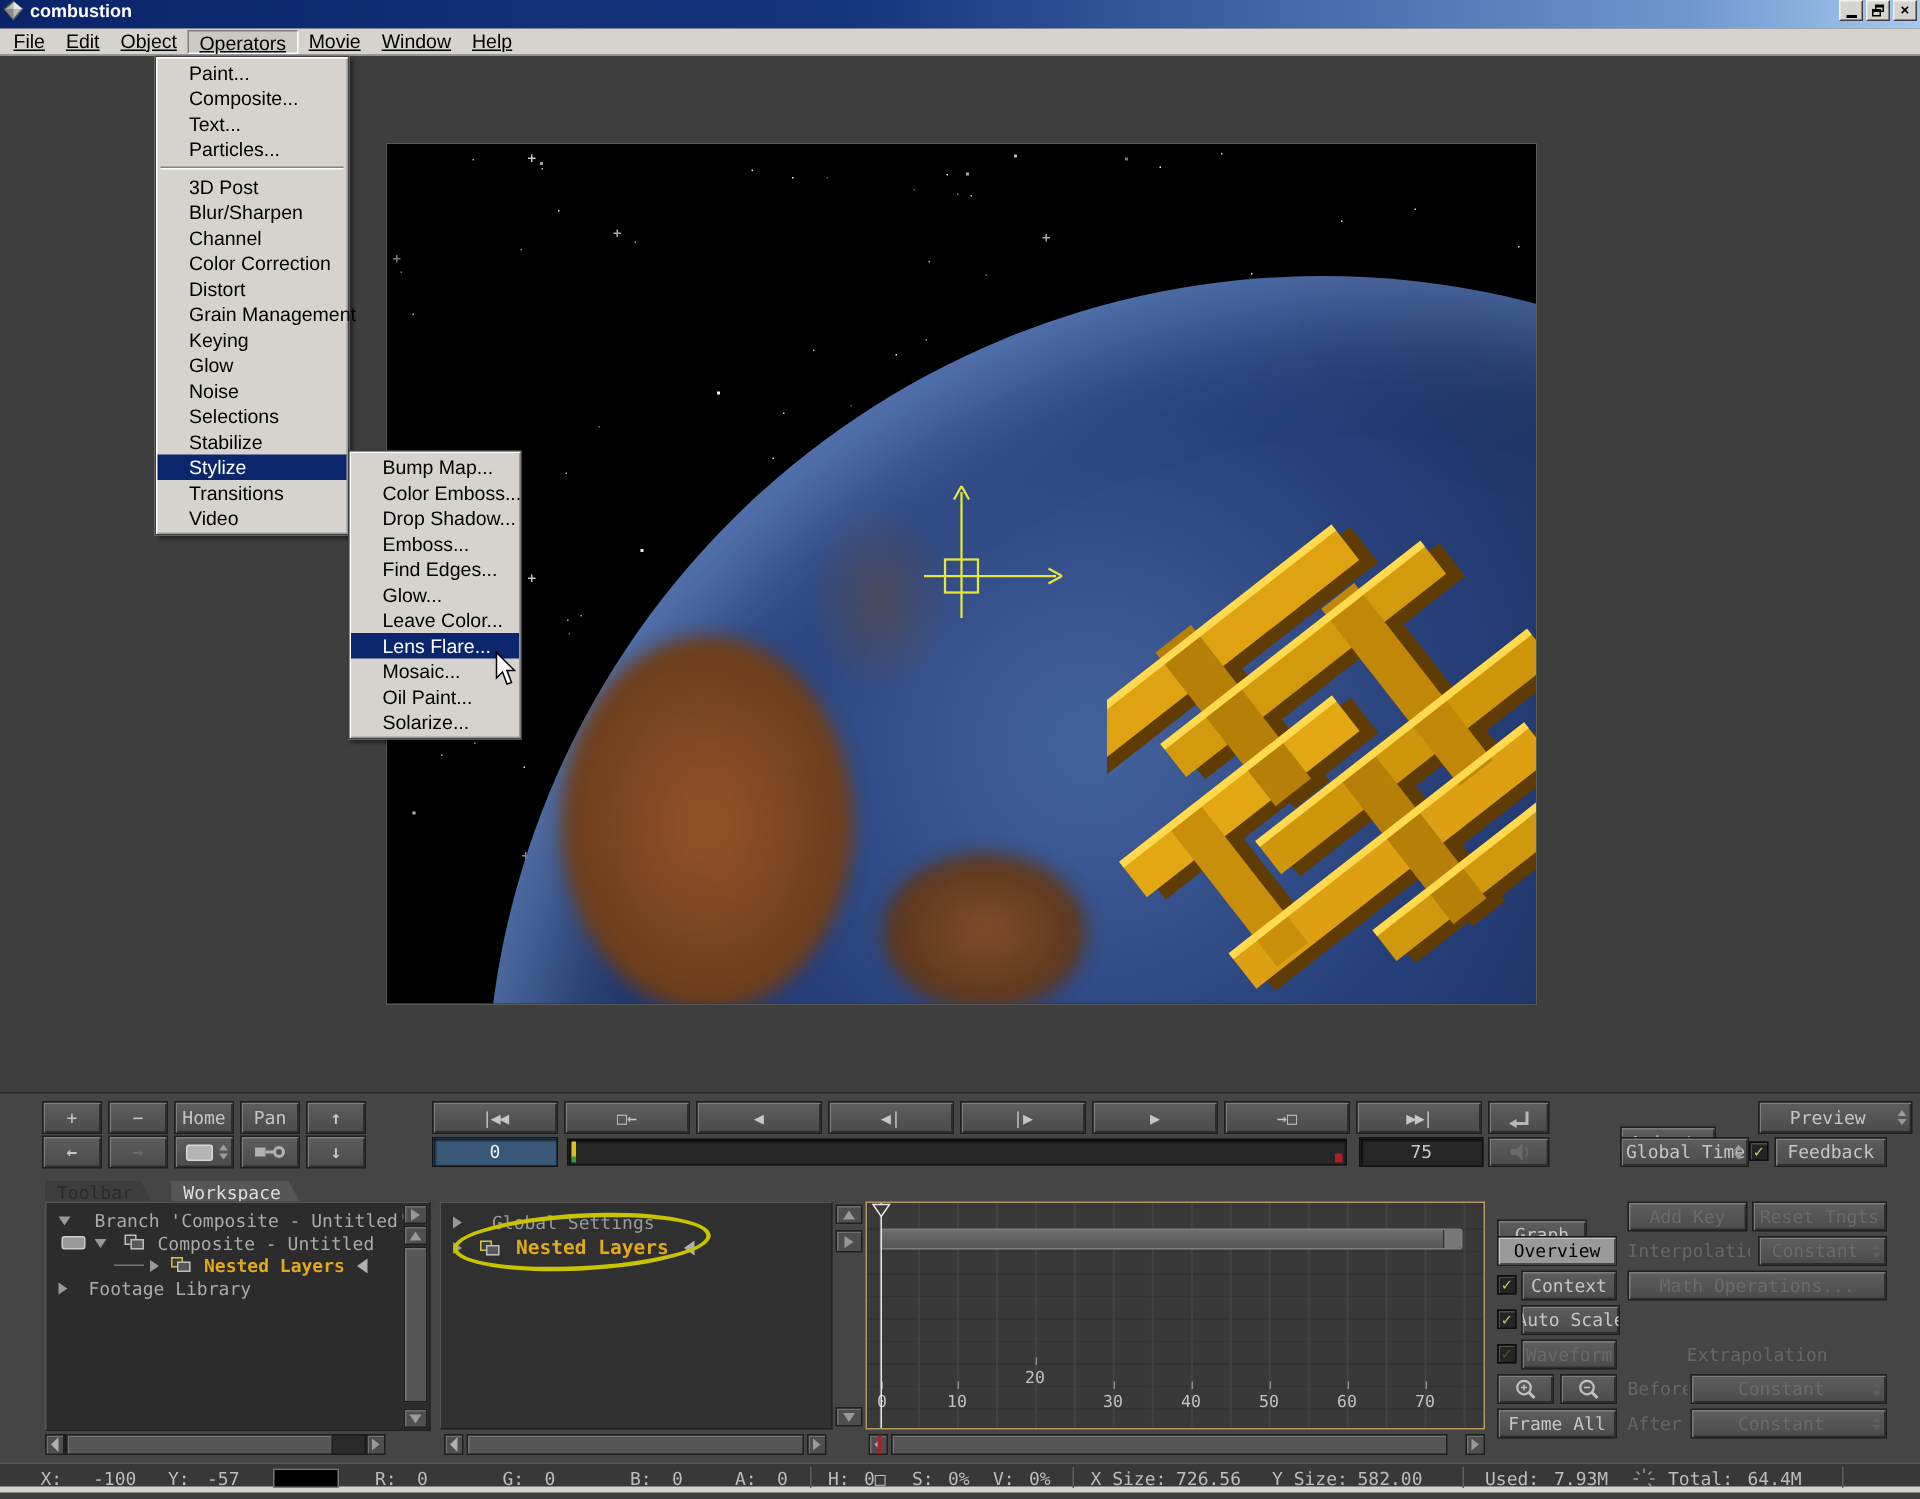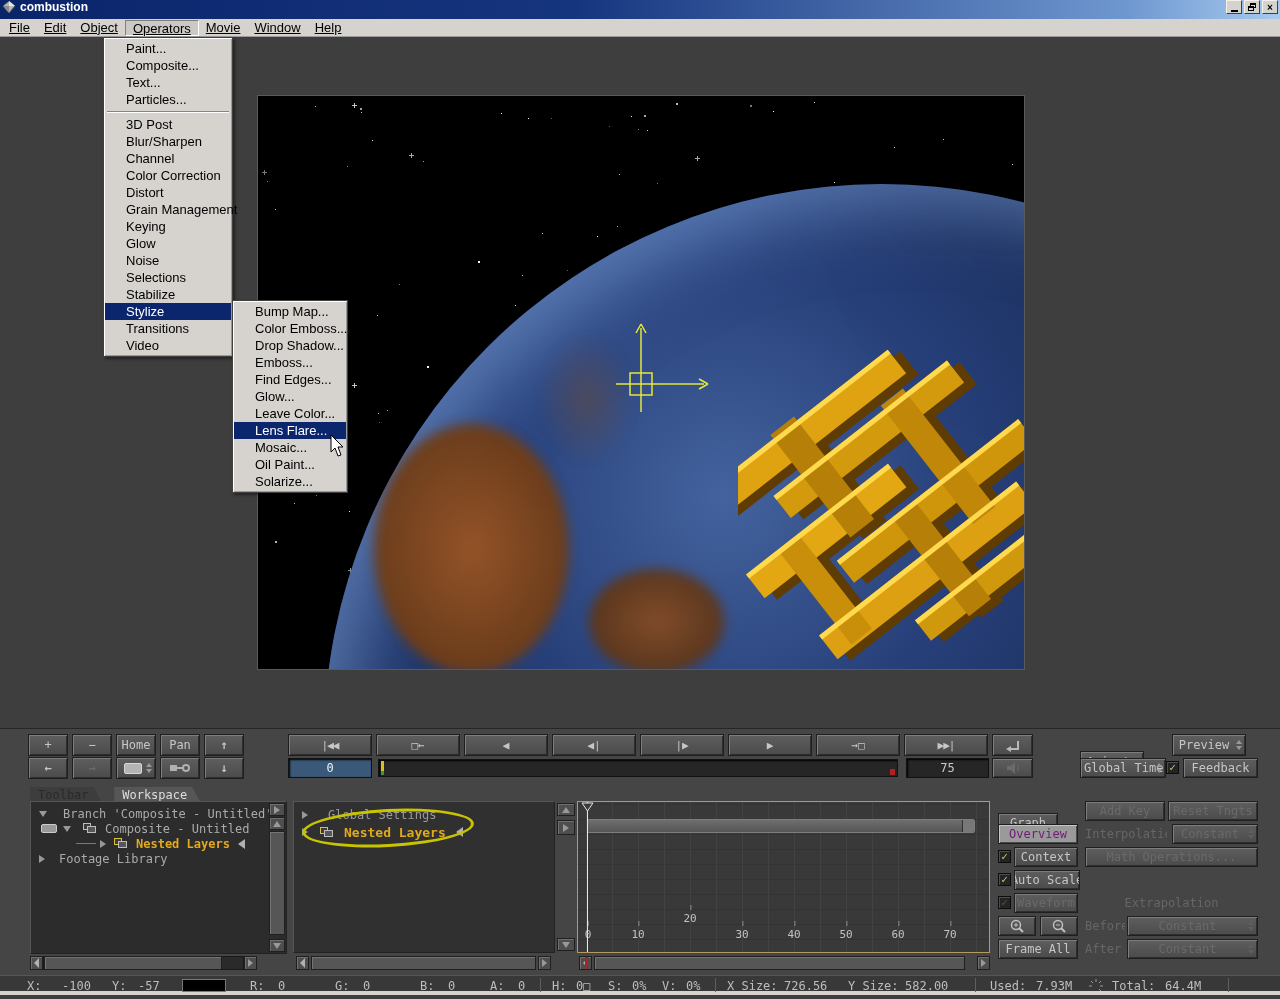--- a/index.html
+++ b/index.html
@@ -26,21 +26,21 @@
 .star{position:absolute;background:#fff;z-index:1}
 .star.x{width:5px!important;height:1px!important}
 .star.x::after{content:"";position:absolute;left:2px;top:-2px;width:1px;height:5px;background:#fff}
 .earth{position:absolute;left:66px;top:88px;width:1115px;height:1115px;border-radius:50%;z-index:2;overflow:hidden;background:radial-gradient(circle at 36% 28%,#44639e 0%,#27407a 22%,#182a56 48%,#0b1630 72%,#050a18 100%);box-shadow:inset 28px 22px 70px rgba(140,180,240,.5),inset -160px -160px 320px rgba(0,0,0,.95)}
 .land{position:absolute;border-radius:50%;filter:blur(6px)}
 .gizmo{z-index:5}
 
 .bottom{left:0;top:728px;width:1280px;height:247px;background:#454545;border-top:1px solid #262626;z-index:10}
 .cbtn{position:absolute;background:linear-gradient(#5e5e5e,#4b4b4b);border:1px solid #1f1f1f;box-shadow:inset 1px 1px 0 #7d7d7d,inset -1px -1px 0 #2e2e2e;color:#c6c6c6;font-size:12px;display:flex;align-items:center;justify-content:center;white-space:nowrap;overflow:hidden}
 .cbtn.dim{color:#6a6a6a}
-.cbtn.lit{background:#9a9a9a;color:#701a75;box-shadow:inset 1px 1px 0 #c6c6c6,inset -1px -1px 0 #4a4a4a}
+.cbtn.lit{background:#9a9a9a;color:#000000;box-shadow:inset 1px 1px 0 #c6c6c6,inset -1px -1px 0 #4a4a4a}
 .lbl{position:absolute;color:#c4c4c4;font-size:12px;display:flex;align-items:center;white-space:nowrap}
 .lbl.dim{color:#666}
 .fld{position:absolute;background:#262626;border:1px solid #121212;box-shadow:inset 1px 1px 2px #000;color:#cacaca;display:flex;align-items:center;justify-content:center;font-size:12px}
 .fld.cur{background:#3a5878;color:#ecf2f8}
 .tab{height:17px;line-height:17px;padding:0 14px 0 8px;font-size:12px;clip-path:polygon(0 0,calc(100% - 9px) 0,100% 100%,0 100%);margin-right:2px;display:inline-block}
 .tab.on{background:#565656;color:#dedede}
 .tab.off{background:#3d3d3d;color:#5e5e5e}
 .panel{position:absolute;background:#2c2c2c;border:1px solid #555;border-right-color:#222;border-bottom-color:#222}
 .trow{position:absolute;height:15px;font-size:12px;color:#aaa;display:flex;align-items:center;white-space:nowrap}
 .gold{color:#e2a91c;font-weight:bold}
@@ -547,21 +547,21 @@
     </div>
   <div class="sthumb" style="left:594px;top:227px;width:371px;height:14px"></div>
   <div class="sbtn" style="left:977px;top:227px;width:13px;height:14px">
       <i class="tri-r" style="border-left-width:5px"></i>
     </div>
   <div class="ab" style="left:585px;top:228px;width:3px;height:12px;background:#b02020"></div>
 
   <div class="cbtn" style="left:1080px;top:22px;width:64px;height:22px">
       <span>Animate</span>
     </div>
-  <div class="cbtn" style="left:1172px;top:5px;width:74px;height:22px;padding-right:10px">
+  <div class="cbtn" style="left:1172px;top:5px;width:103px;height:22px;padding-right:10px">
       <span>Preview</span>
       <i class="spin"></i>
     </div>
   <div class="cbtn" style="left:1080px;top:29px;width:86px;height:20px;padding-right:10px;justify-content:flex-start;padding-left:3px">
       <span>Global Time</span>
       <i class="spin"></i>
     </div>
   <div class="chk" style="left:1166px;top:32px"><span>✓</span></div>
   <div class="cbtn" style="left:1183px;top:29px;width:75px;height:20px">
       <span>Feedback</span>

